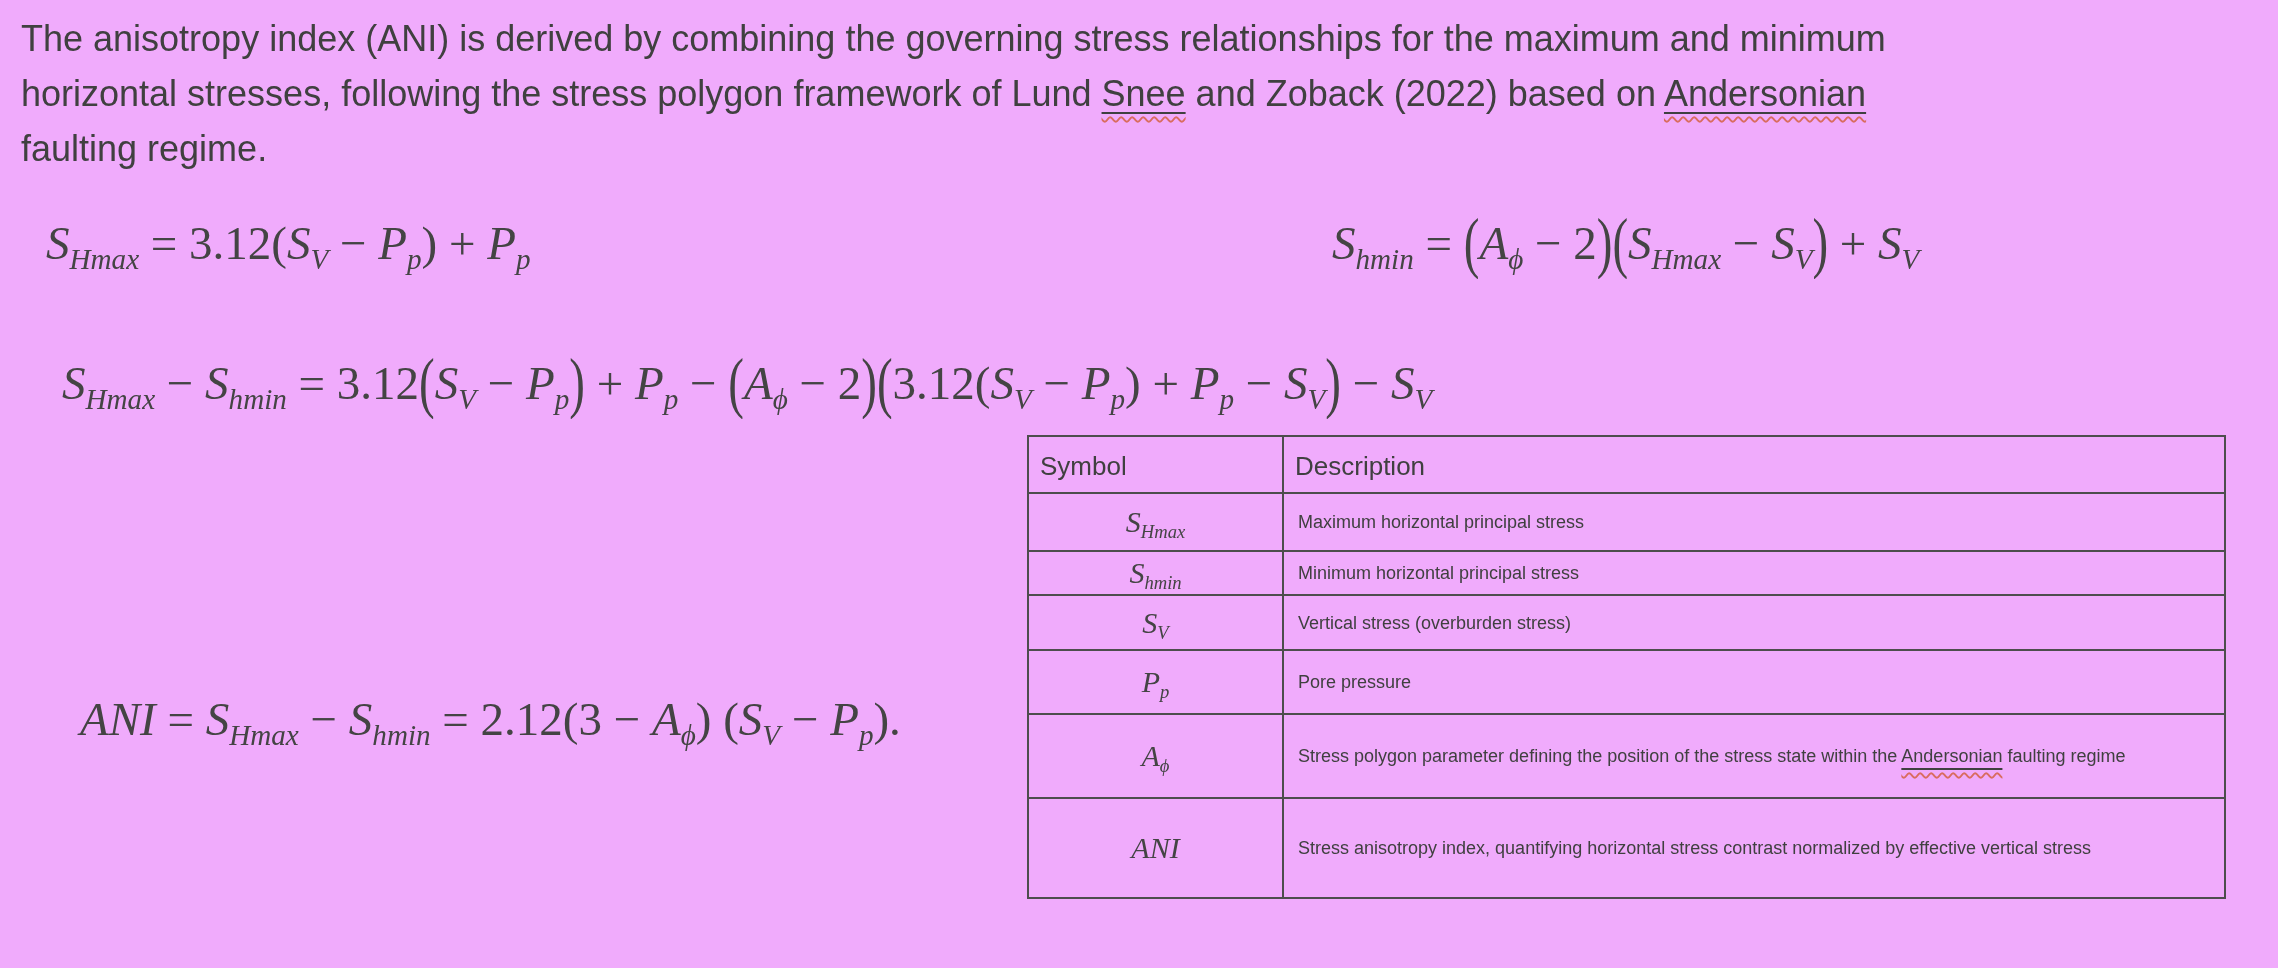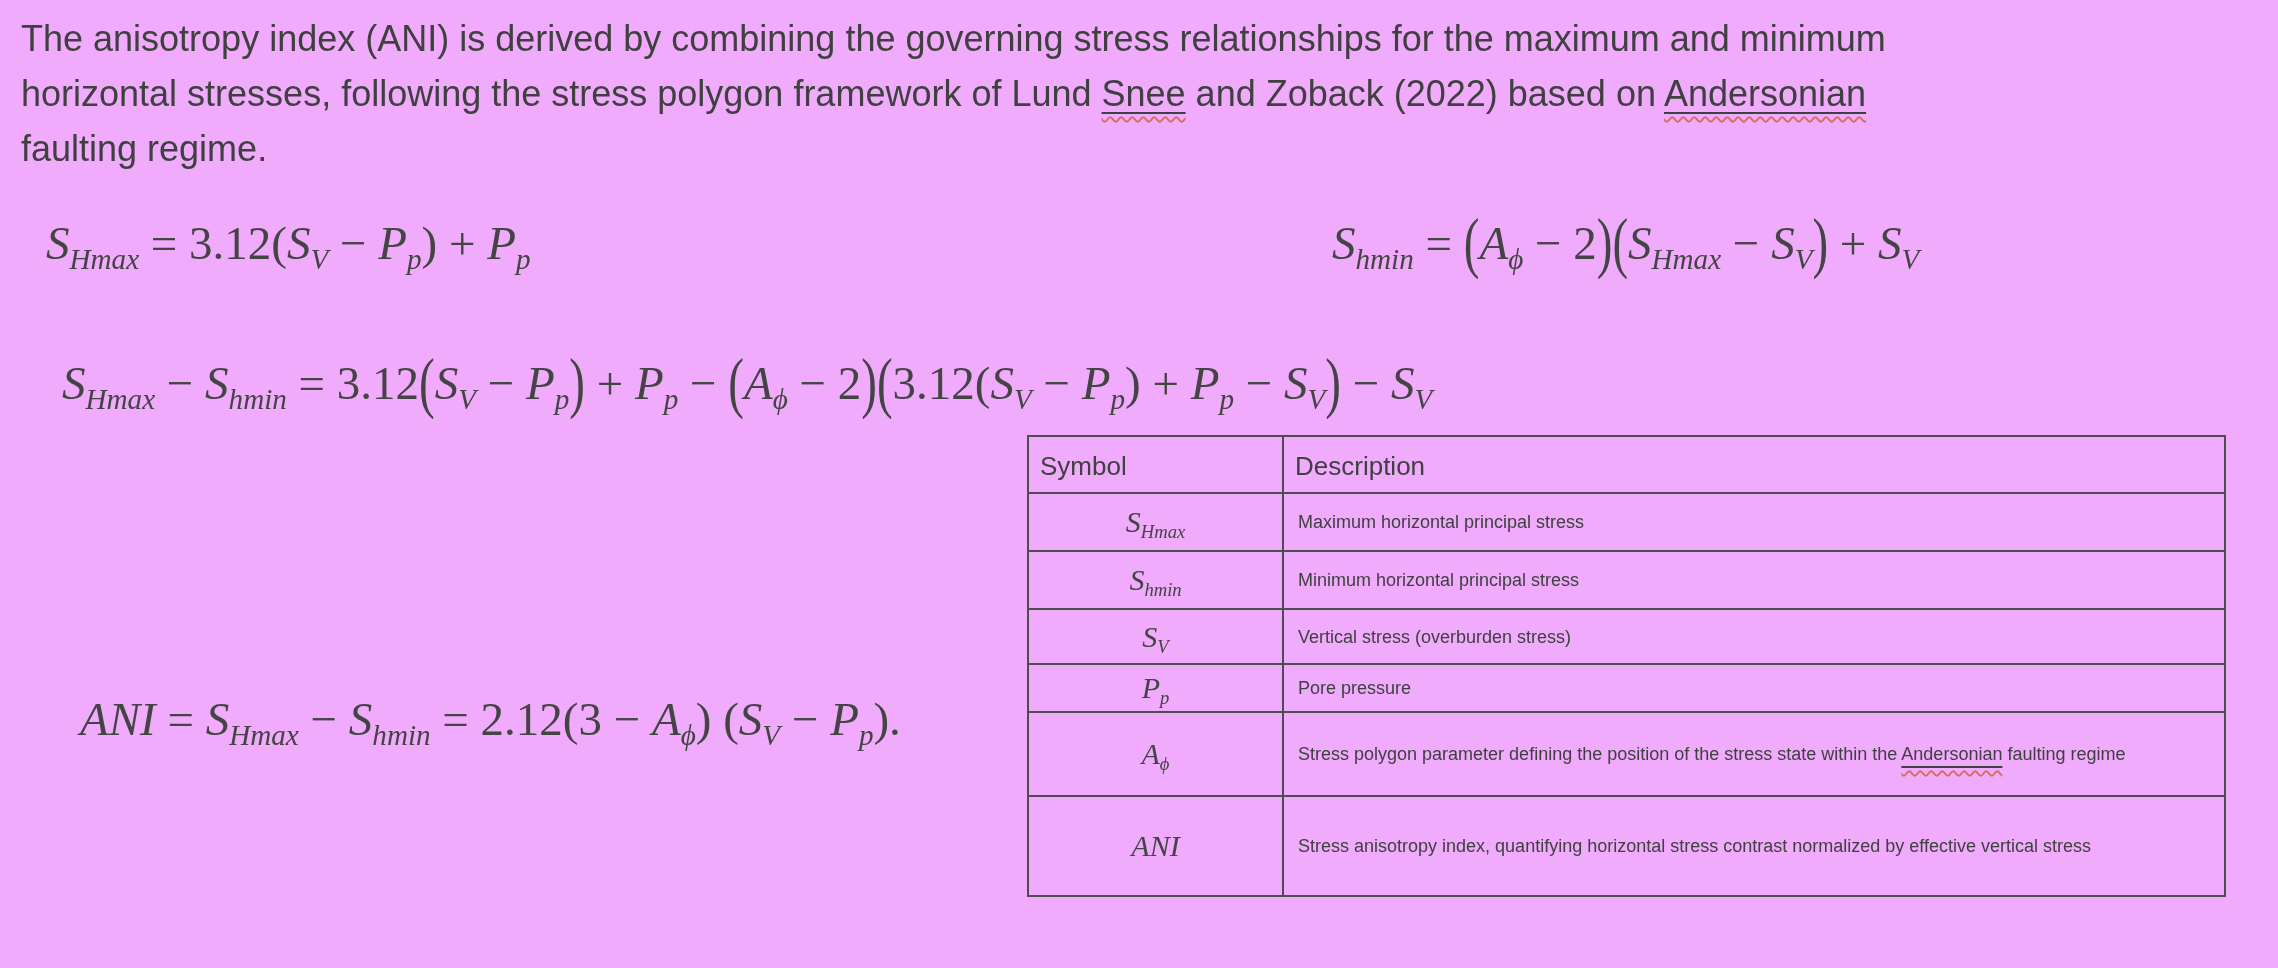--- a/index.html
+++ b/index.html
@@ -92,23 +92,23 @@
   }
   .desc {
     font-family: "Liberation Sans", sans-serif;
     font-size: 18px;
     line-height: 34px;
     text-align: left;
     padding: 4px 20px 4px 14px;
   }
   .row-header { height: 57px; }
   .row-0 { height: 58px; border-radius: 25px; }
-  .row-1 { height: 58px; margin-left: 12px; }
+  .row-1 { height: 44px; margin-left: 12px; }
   .row-2 { height: 55px; }
-  .row-3 { height: 48px; }
+  .row-3 { height: 64px; }
   .row-4 { height: 84px; }
   .row-5 { height: 100px; }
 </style>
 </head>
 <body>
 
 <div class="canvas">
 
   <div class="para">
     <div>The anisotropy index (ANI) is derived by combining the governing stress relationships for the maximum and minimum</div>

